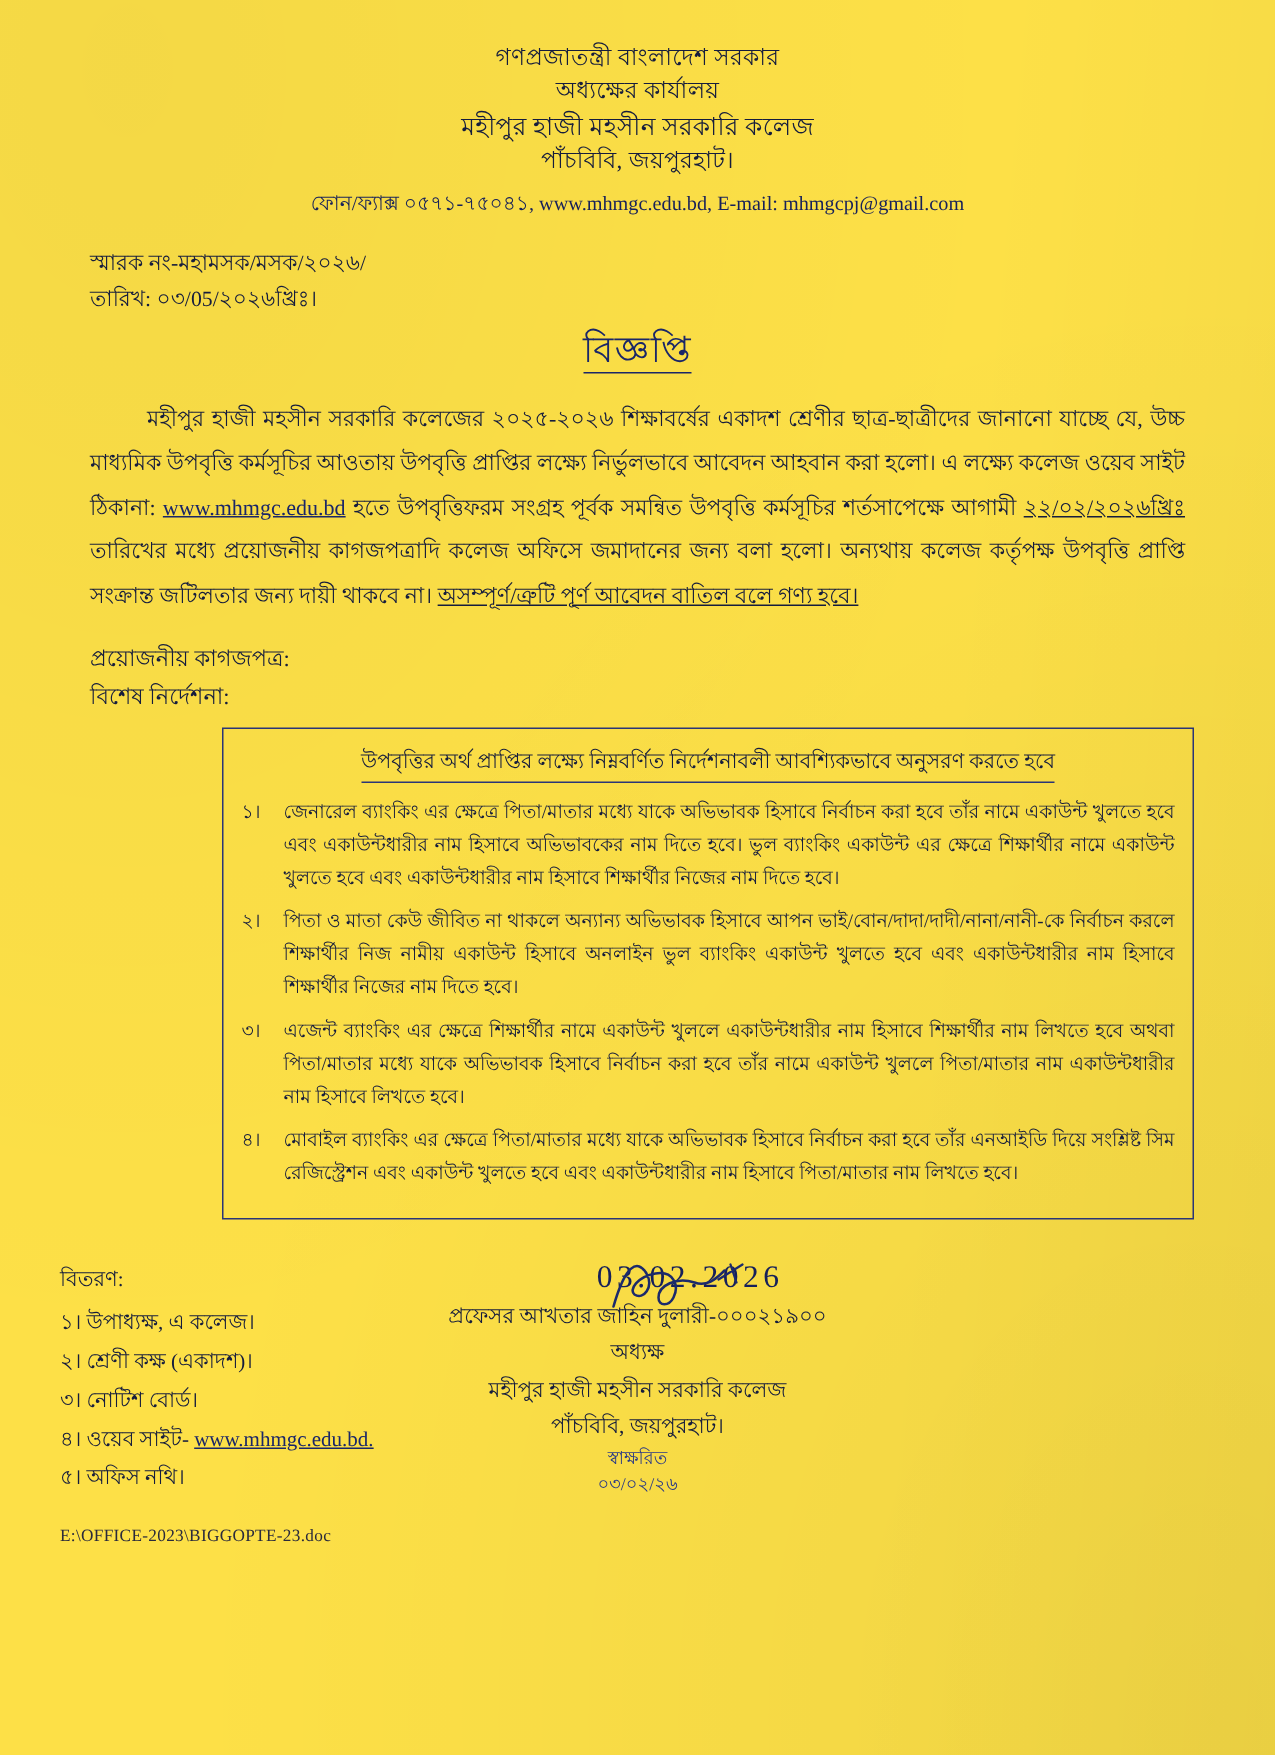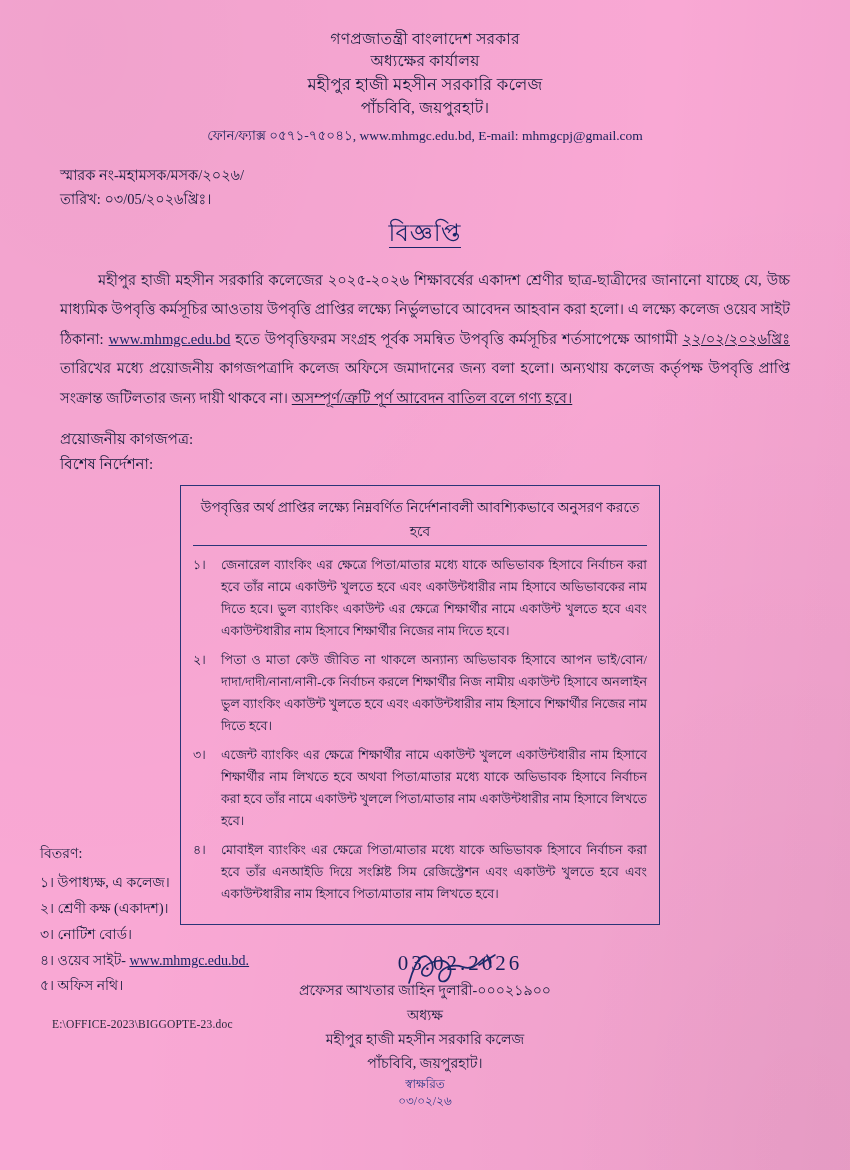--- a/index.html
+++ b/index.html
@@ -12,21 +12,21 @@
     height: 1170px;
     position: relative;
     font-family: "Liberation Serif", serif;
     color: #151c3d;
     overflow: hidden;
   }
 
   .page {
     position: absolute;
     inset: 0;
-    background: #f9a8d4;
+    background: #fde047;
   }
 
   
   .page::before {
     content: "";
     position: absolute;
     inset: 0;
     background:
       radial-gradient(ellipse at 10% 4%, rgba(0,0,0,0.035), rgba(0,0,0,0) 55%),
       radial-gradient(ellipse at 95% 98%, rgba(0,0,0,0.05), rgba(0,0,0,0) 60%),
@@ -116,22 +116,22 @@
   }
 
   .sec-head2 {
     margin-top: 0;
     font-size: 15px;
   }
 
   
   .inst-box {
     margin-top: 8px;
-    margin-left: 120px;
-    width: 480px;
+    margin-left: 88px;
+    width: 648px;
     border: 1.2px solid #2a3577;
     padding: 10px 12px 12px 12px;
     box-sizing: border-box;
   }
   .inst-head {
     text-align: center;
     font-size: 13.8px;
     border-bottom: 1px solid #2a3577;
     display: inline-block;
     padding-bottom: 1px;
@@ -205,21 +205,21 @@
     margin: 3px 0 0 0;
     padding: 0;
     list-style: none;
   }
   .dist a {
     color: #1a2668;
   }
 
   .filepath {
     position: absolute;
-    left: 52px;
+    left: 40px;
     top: 1018px;
     font-family: "Liberation Serif", serif;
     font-size: 11.5px;
     color: #2a2a3c;
     letter-spacing: .2px;
   }
 
   .nowrap { white-space: nowrap; }
 </style>
 </head>

